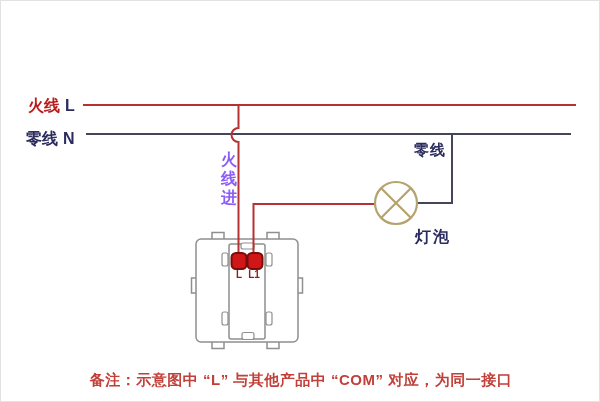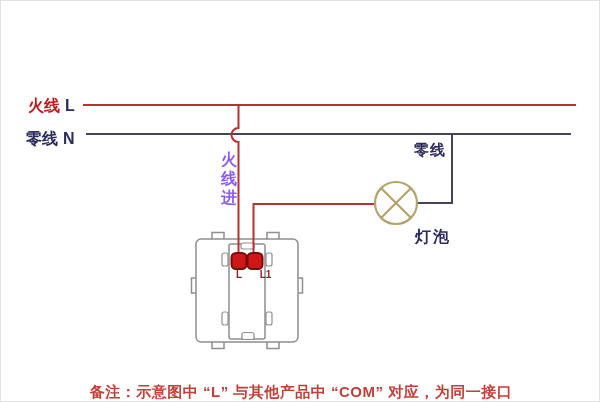--- a/index.html
+++ b/index.html
@@ -23,24 +23,24 @@
   .vtext{
     left:219px;top:149px;width:18px;
     font-size:16px;font-weight:700;color:#8b5cf6;line-height:19px;
     word-break:break-all;white-space:normal;text-align:center;
   }
   .live-out-label{left:259px;top:181px;font-size:16px;font-weight:700;color:#d2312c;letter-spacing:2px;}
   .neutral-branch-label{left:413px;top:140px;font-size:15px;font-weight:700;color:#2b2b5e;letter-spacing:1px;}
   .bulb-label{left:374px;top:226px;font-size:16px;font-weight:700;color:#2b2b5e;letter-spacing:2px;margin-left:40px;}
   .term-label{font-size:10px;font-weight:700;color:#8f1f1f;transform:translateX(-50%);top:268px;}
   .term-label.l{left:238px;}
-  .term-label.l1{left:253px;padding-left:23px;}
+  .term-label.l1{left:253px;}
   .note{
     left:300px;top:370px;transform:translateX(-50%);
-    font-size:15px;font-weight:700;color:#c2403a;letter-spacing:0.5px;margin-top:12px;
+    font-size:15px;font-weight:700;color:#c2403a;letter-spacing:0.5px;
   }
 </style>
 </head>
 <body>
 
 <div class="stage">
 
 
   <div class="abs bus-label live-label">
     <span class="red-t">火线</span><span class="navy-t letter">L</span>

